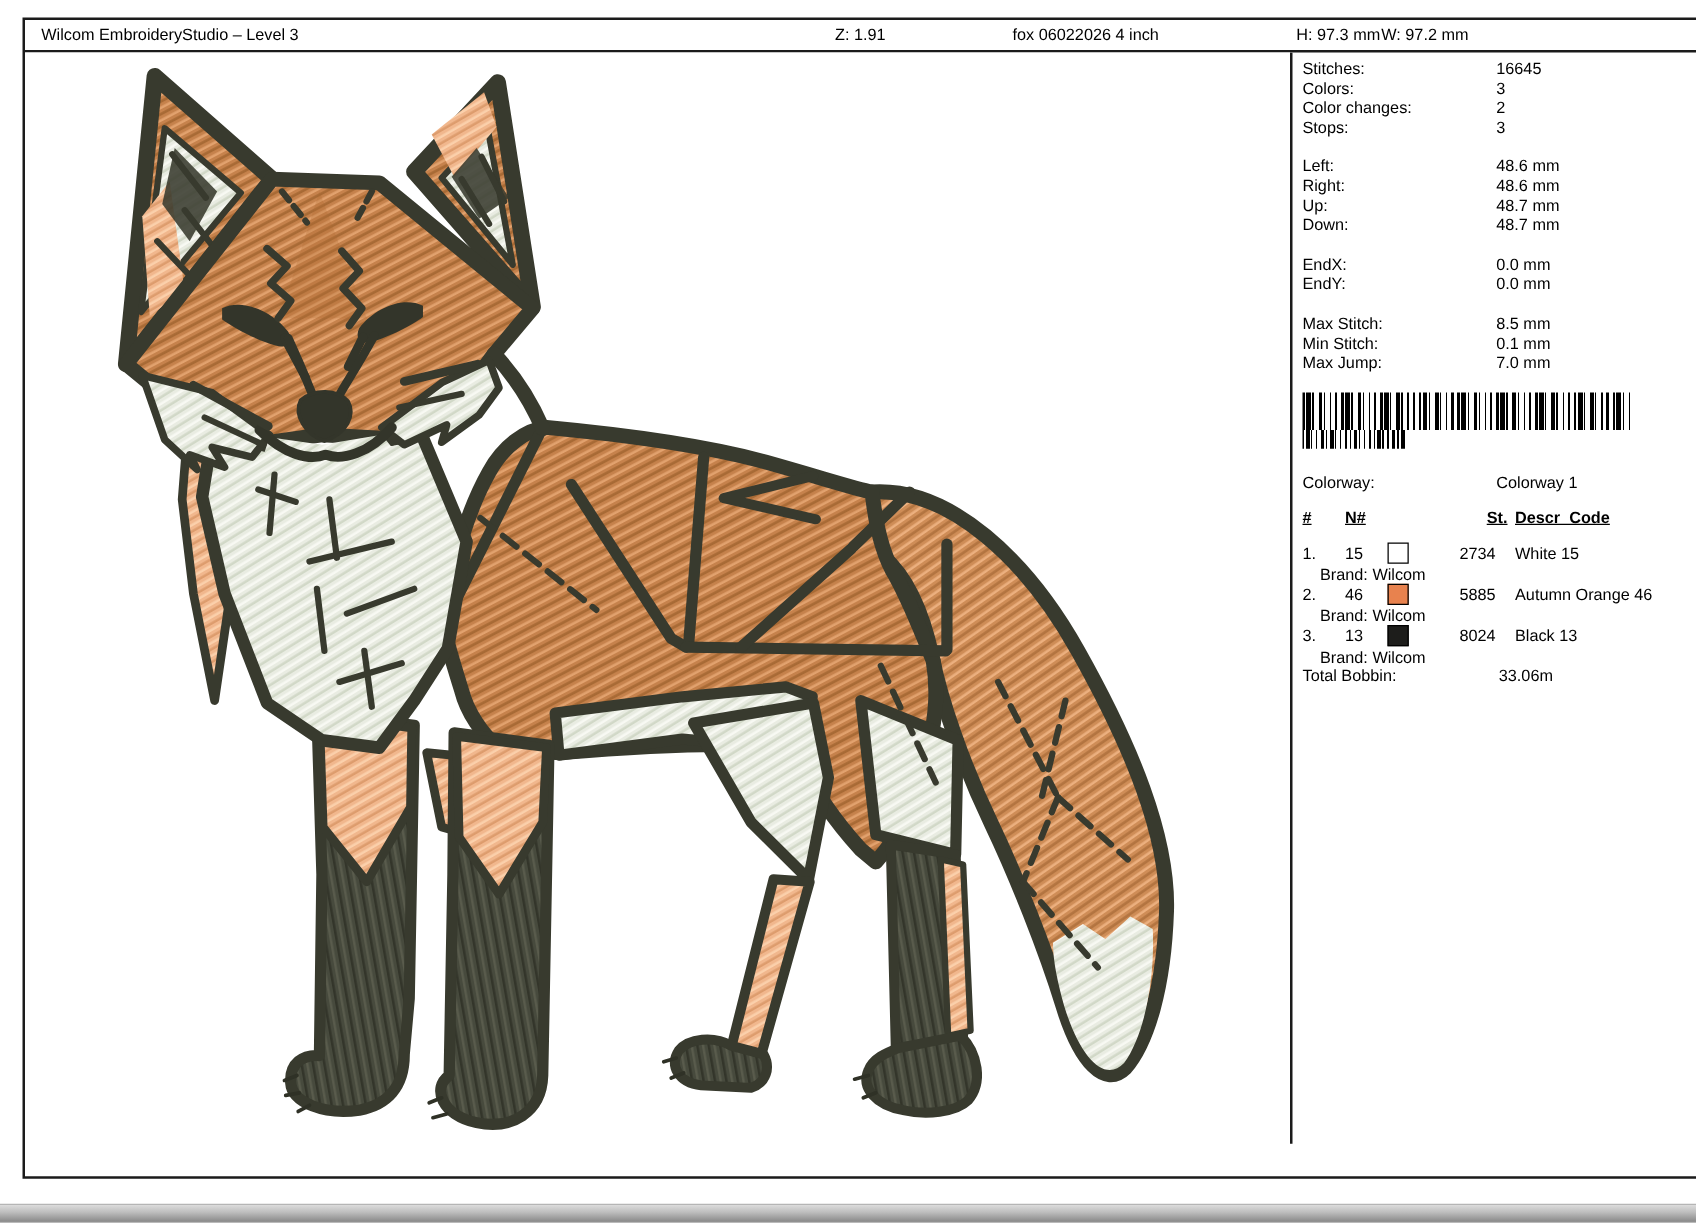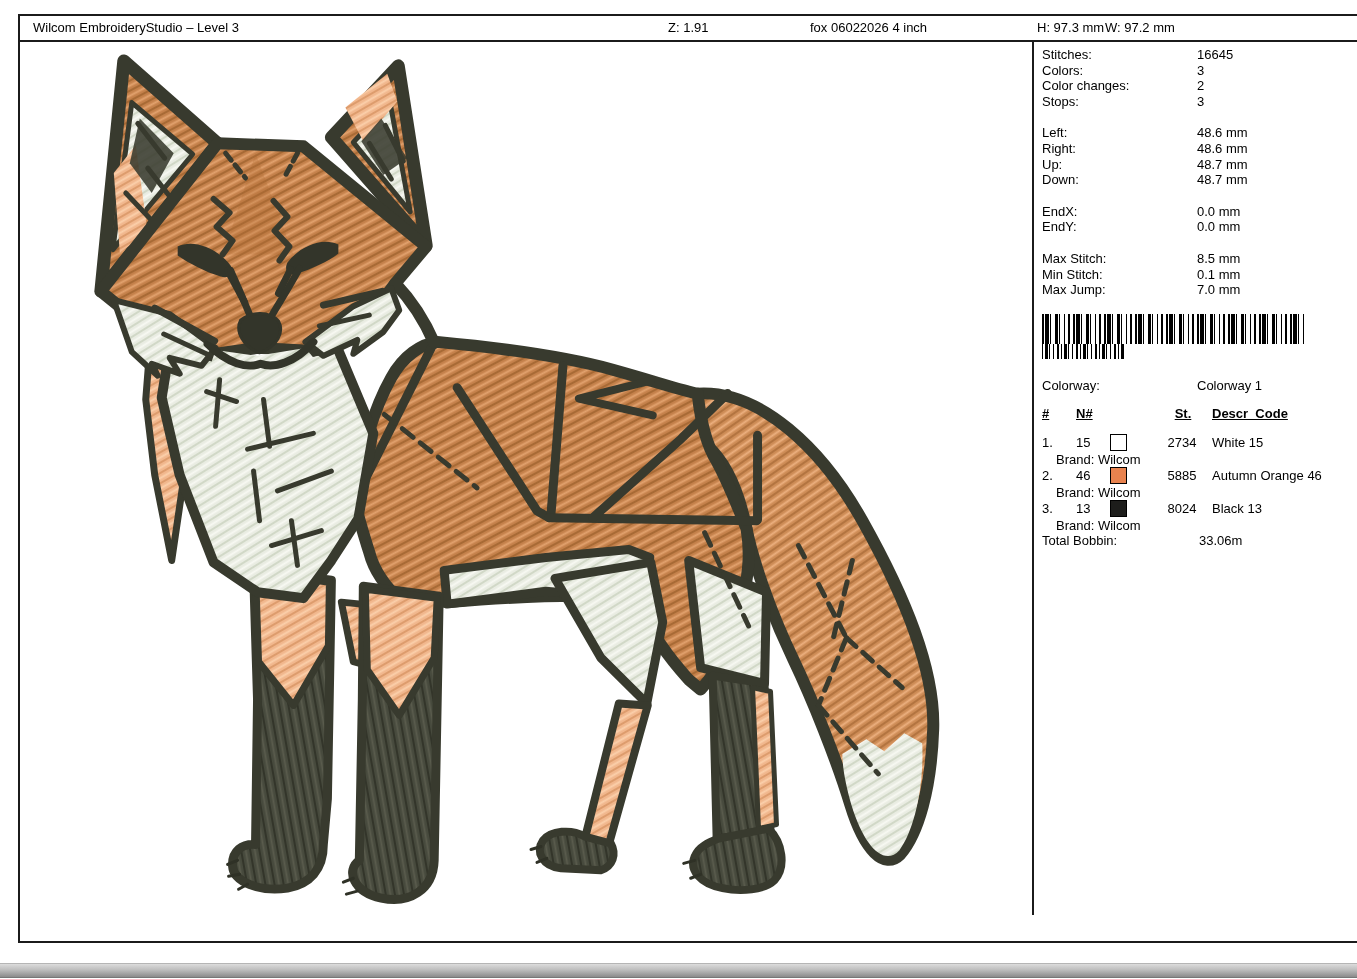--- a/index.html
+++ b/index.html
@@ -34,21 +34,21 @@
     background:repeating-linear-gradient(90deg,#000 0 2px,#fff 2px 3px,#000 3px 7px,#fff 7px 8px,#000 8px 9px,#fff 9px 13px,#000 13px 16px,#fff 16px 17px,#000 17px 18px,#fff 18px 22px,#000 22px 23px,#fff 23px 26px,#000 26px 28px,#fff 28px 31px)}
   .bc-sub{height:15px;width:82px;
     background:repeating-linear-gradient(90deg,#000 0 1px,#fff 1px 3px,#000 3px 6px,#fff 6px 7px,#000 7px 8px,#fff 8px 11px,#000 11px 12px,#fff 12px 15px,#000 15px 17px,#fff 17px 19px)}
   .colorway{margin-top:19px}
   
   .ttable{margin-top:13px}
   .trow{display:grid;grid-template-columns:34px 34px 50px 46px auto;line-height:15.6px;align-items:center}
   .thead{margin-bottom:12px}
   .thead span{font-weight:bold;text-decoration:underline}
   .c4{text-align:center;padding-right:2px}
-  .thead .c4{text-align:center;padding-right:0}
+  .thead .c4{text-align:right;padding-right:0}
   .c5{padding-left:6px}
   .swatch{display:inline-block;width:15px;height:15px;border:1px solid #000;vertical-align:-3px}
   .brand{margin-left:14px;line-height:15.6px}
   .total{display:flex;margin-top:0}
   .tl{width:157px;flex:0 0 auto}
   
   .ftr{position:relative;height:24px;border-top:2px solid #1b1b1b;line-height:22px;white-space:nowrap}
   .ftr span{position:absolute;top:0}
   .f-author{left:8px}
   .f-ls-label{left:233px}

